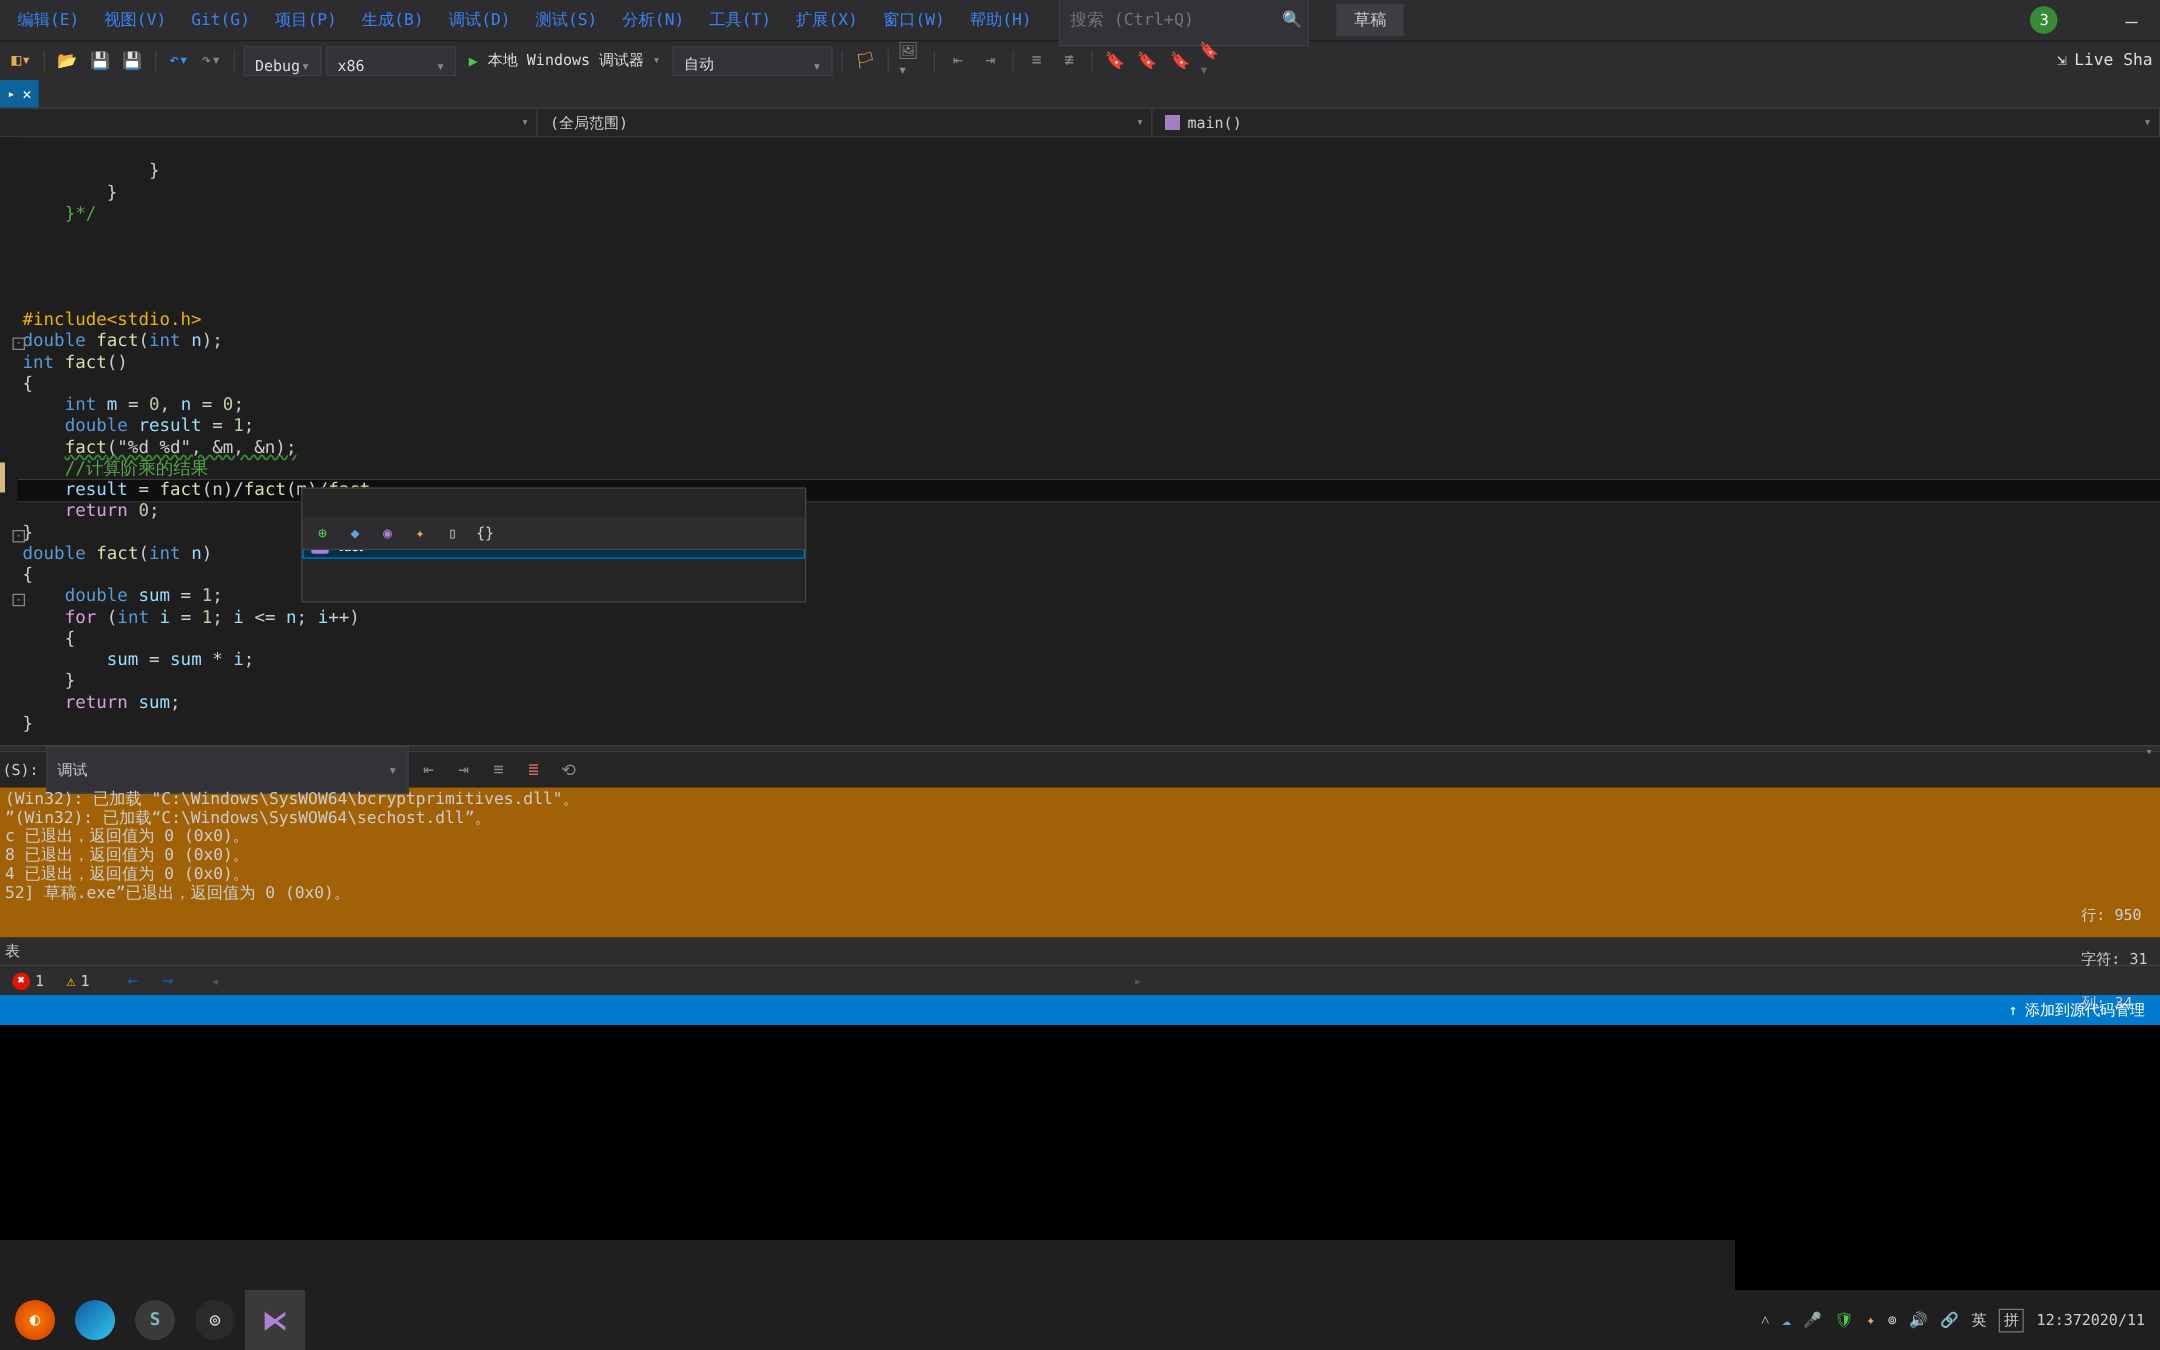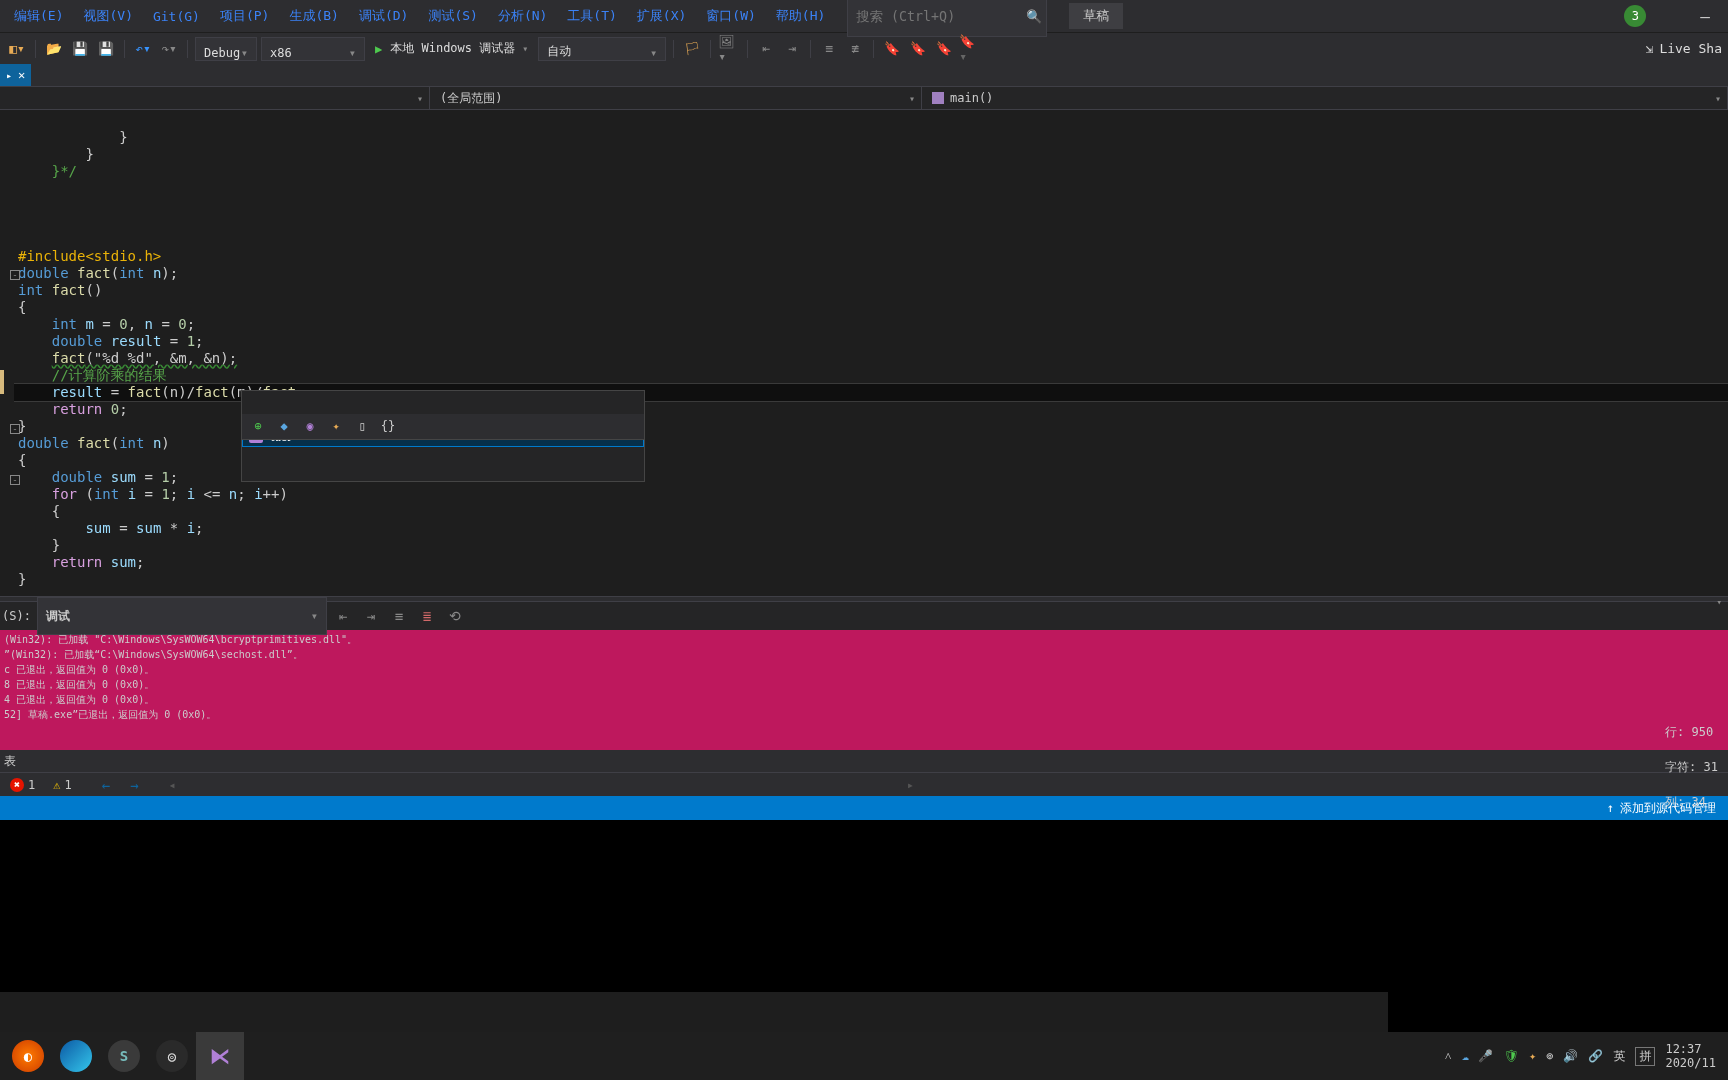--- a/index.html
+++ b/index.html
@@ -58,23 +58,23 @@
 .isense-icon { width: 14px; height: 14px; background: #b180d7; margin-right: 8px; border-radius: 2px; }
 .isense-text { color: #fff; font-size: 13px; font-family: Consolas; }
 .isense-filter-row { position: absolute; left: 227px; top: 304px; width: 404px; height: 26px; background: #2d2d30; border: 1px solid #454545; border-top: none; display: flex; align-items: center; gap: 10px; padding: 0 8px; z-index: 10; }
 .filter-icon { width: 16px; height: 16px; display: flex; align-items: center; justify-content: center; font-size: 12px; }
 
 
 .split-bar { height: 6px; background: #2d2d30; border-top: 1px solid #3f3f46; border-bottom: 1px solid #3f3f46; display: flex; justify-content: flex-end; padding-right: 6px; }
 .split-chev { color: #888; font-size: 9px; }
 .output-header { height: 28px; background: #252526; display: flex; align-items: center; padding: 0 2px; }
 .out-label { font-size: 12px; color: #ccc; margin-right: 6px; }
-.out-dd { width: 290px; height: 38px; background: #333337; border: 1px solid #3f3f46; display: flex; align-items: center; padding: 0 8px; font-size: 12px; font-weight: bold; }
+.out-dd { width: 290px; height: 38px; background: #333337; border: 1px solid #3f3f46; display: flex; align-items: center; padding: 0 8px; font-size: 12px; }
 .out-tb-icon { width: 24px; height: 22px; display: flex; align-items: center; justify-content: center; color: #888; margin-left: 4px; }
-.output-body { height: 120px; background: #be185d; padding: 2px 4px; font-family: Consolas, monospace; font-size: 10px; line-height: 15px; color: #ccc; white-space: pre; }
+.output-body { height: 120px; background: #a16207; padding: 2px 4px; font-family: Consolas, monospace; font-size: 13px; line-height: 15px; color: #ccc; white-space: pre; }
 
 .bottom-tabs { height: 22px; background: #2d2d30; display: flex; align-items: center; padding: 0 4px; font-size: 12px; color: #ccc; }
 
 
 .errbar { height: 24px; background: #2d2d30; border-top: 1px solid #3f3f46; display: flex; align-items: center; padding: 0 10px; font-size: 12px; }
 .err-ico { width: 14px; height: 14px; border-radius: 50%; background: #e51400; color: #fff; display: flex; align-items: center; justify-content: center; font-size: 10px; margin-right: 4px; }
 .warn-ico { color: #ffcc00; margin-left: 18px; margin-right: 4px; }
 .nav-arrow { color: #0e639c; margin: 0 10px; font-size: 14px; }
 .status-right { margin-left: auto; display: flex; gap: 18px; flex-direction: column; }
 
@@ -82,21 +82,21 @@
 .bluebar .up { margin-right: 6px; }
 
 
 .blackfill { height: 172px; background: #000; }
 
 
 .taskbar { position: fixed; bottom: 0; left: 0; right: 0; height: 48px; background: #1f1f1f; display: flex; align-items: center; padding: 0 4px; z-index: 50; }
 .task-icon { width: 48px; height: 48px; display: flex; align-items: center; justify-content: center; }
 .task-app { width: 32px; height: 32px; border-radius: 4px; display: flex; align-items: center; justify-content: center; font-weight: bold; font-size: 14px; }
 .tray { margin-left: auto; display: flex; align-items: center; gap: 10px; padding-right: 8px; color: #ccc; font-size: 12px; }
-.tray-block { display: flex; flex-direction: column; line-height: 14px; }
+.tray-block { display: flex; flex-direction: row; align-items: flex-end; line-height: 14px; }
 
 
 .rightpanel { position: fixed; right: 0; top: 826px; bottom: 48px; width: 340px; background: #000; }
 </style>
 </head>
 <body>
 
 <div class="menubar">
   <span class="menu-item">编辑(E)</span>
   <span class="menu-item">视图(V)</span>

